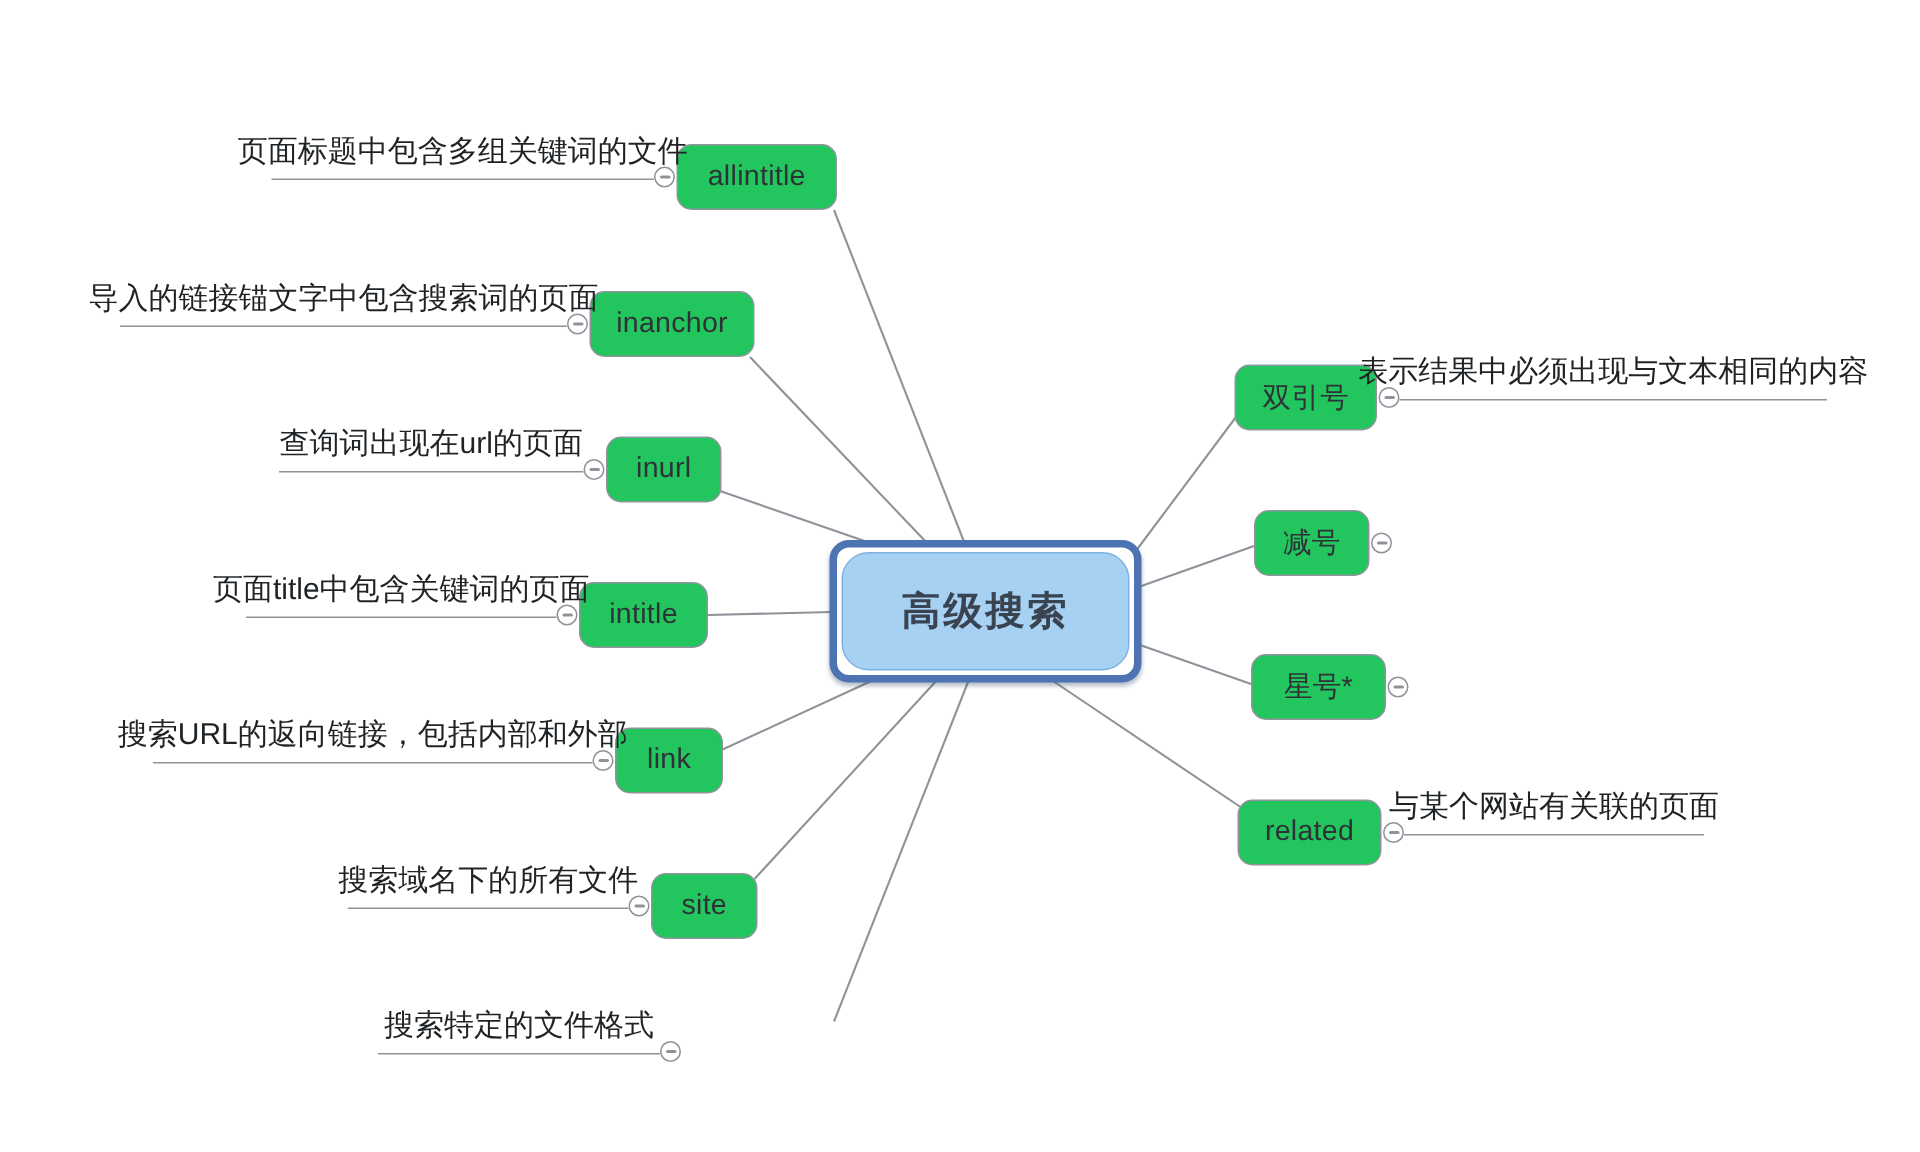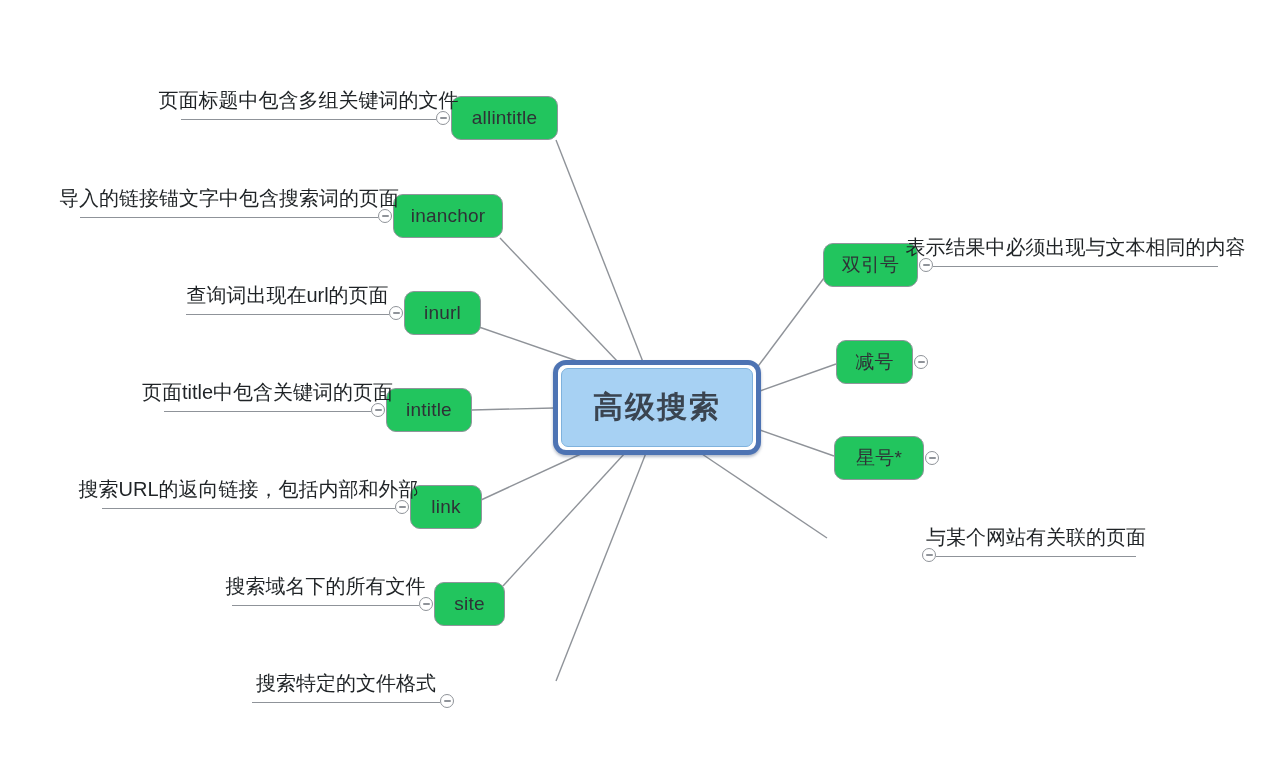--- a/index.html
+++ b/index.html
@@ -48,23 +48,23 @@
     background: #ffffff;
     border: 5px solid #4d73b3;
     border-radius: 13px;
     padding: 3px;
     box-shadow: 0 2px 3px rgba(40,60,100,.35);
   }
   .root .root-inner {
     width: 100%; height: 100%;
     background: #a7d1f3;
     border: 1px solid #7fb2dd;
-    border-radius: 7px;
+    border-radius: 18px;
     display: flex; align-items: center; justify-content: center;
-    font-size: 30px; font-weight: bold; color: #3a4450;
+    font-size: 26px; font-weight: bold; color: #3a4450;
     letter-spacing: 2px;
   }
 </style>
 </head>
 <body>
 
 <div id="canvas">
 
   <svg class="wires">
     <line x1="556" y1="140" x2="643" y2="362"></line>
@@ -87,20 +87,21 @@
   <div class="topic" style="left:451px; top:96px;  width:107px; height:44px;">allintitle</div>
   <div class="topic" style="left:393px; top:194px; width:110px; height:44px;">inanchor</div>
   <div class="topic" style="left:404px; top:291px; width:77px;  height:44px;">inurl</div>
   <div class="topic" style="left:386px; top:388px; width:86px;  height:44px;">intitle</div>
   <div class="topic" style="left:410px; top:485px; width:72px;  height:44px;">link</div>
   <div class="topic" style="left:434px; top:582px; width:71px;  height:44px;">site</div>
 
   <div class="topic" style="left:823px; top:243px; width:95px; height:44px;">双引号</div>
   <div class="topic" style="left:836px; top:340px; width:77px; height:44px;">减号</div>
   <div class="topic" style="left:834px; top:436px; width:90px; height:44px;">星号*</div>
+  <div class="topic" style="left:825px; top:533px; width:96px; height:44px;">related</div>
 
   <div class="desc" style="left:181px; top:92px;  width:255px; height:28px;">页面标题中包含多组关键词的文件</div>
   <div class="desc" style="left:80px;  top:190px; width:298px; height:28px;">导入的链接锚文字中包含搜索词的页面</div>
   <div class="desc" style="left:186px; top:287px; width:203px; height:28px;">查询词出现在url的页面</div>
   <div class="desc" style="left:164px; top:384px; width:207px; height:28px;">页面title中包含关键词的页面</div>
   <div class="desc" style="left:102px; top:481px; width:293px; height:28px;">搜索URL的返向链接，包括内部和外部</div>
   <div class="desc" style="left:232px; top:578px; width:187px; height:28px;">搜索域名下的所有文件</div>
   <div class="desc" style="left:252px; top:675px; width:188px; height:28px;">搜索特定的文件格式</div>
 
   <div class="desc" style="left:933px; top:239px; width:285px; height:28px;">表示结果中必须出现与文本相同的内容</div>

